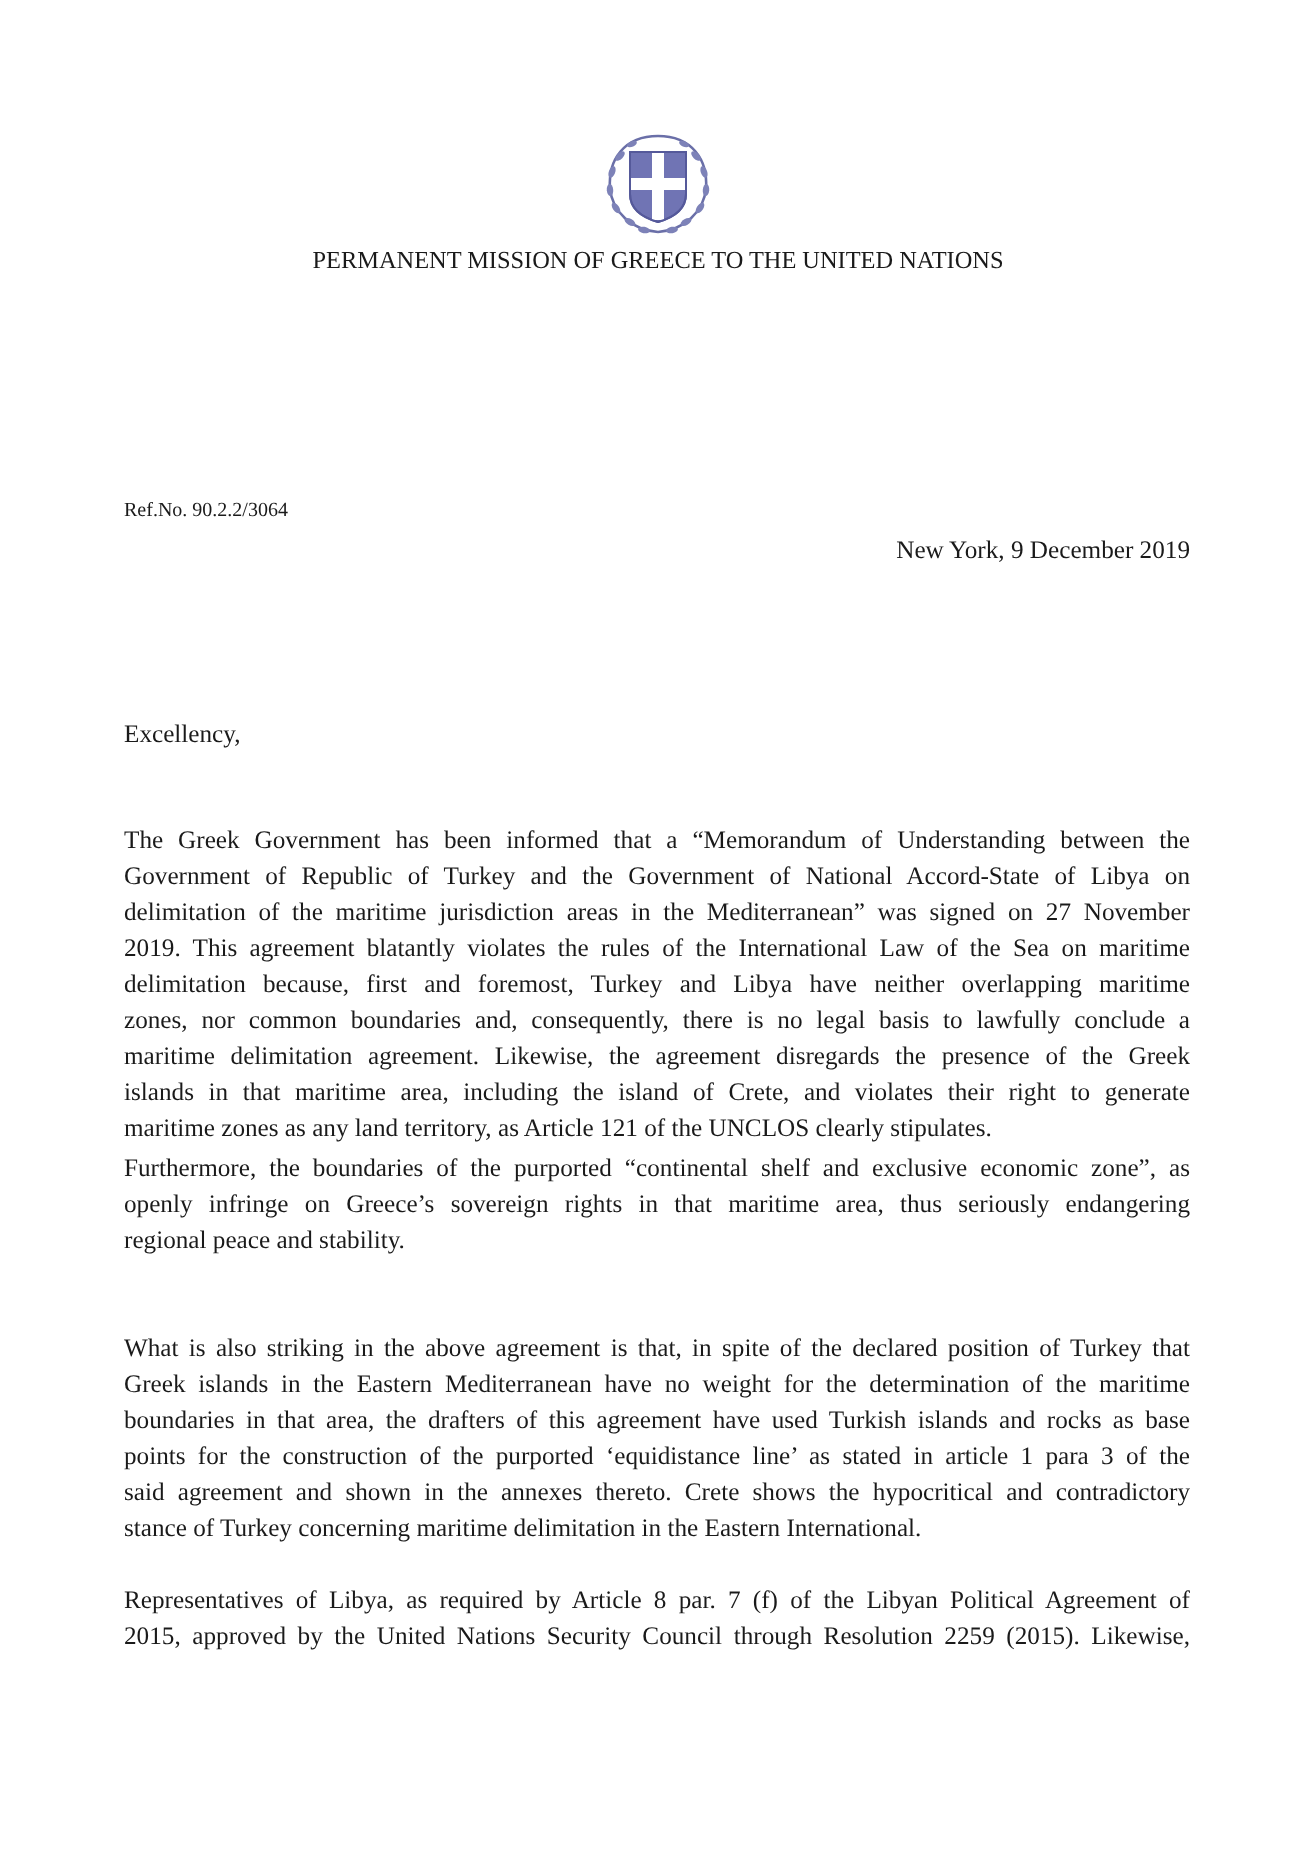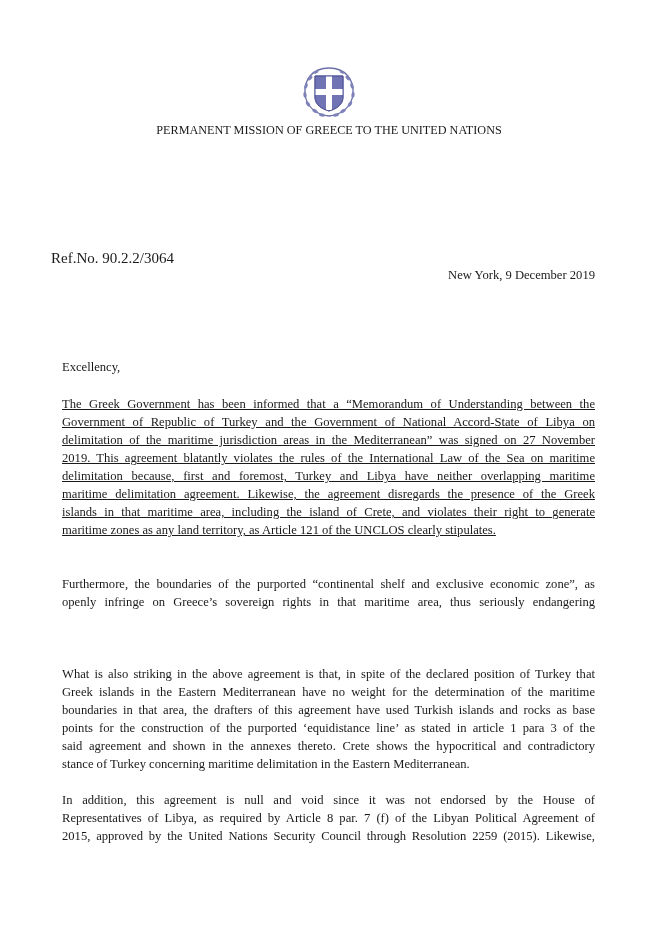--- a/index.html
+++ b/index.html
@@ -1,21 +1,21 @@
 <!DOCTYPE html>
 <html><head>
 <meta charset="utf-8">
 <style>
   html, body { margin: 0; padding: 0; background: #ffffff; }
   body { width: 658px; height: 930px; position: relative; overflow: hidden;
          font-family: "Liberation Serif", "DejaVu Serif", serif; color: #1a1a1a; }
   .emblem { position: absolute; left: 300px; top: 64px; width: 58px; height: 56px; }
   .header { position: absolute; left: 0; width: 658px; top: 123px; text-align: center;
             font-size: 12.2px; letter-spacing: 0px; }
-  .ref { position: absolute; left: 51px; top: 250px; font-size: 15px; }
+  .ref { position: absolute; left: 62px; top: 250px; font-size: 10px; }
   .date { position: absolute; right: 63px; top: 268px; font-size: 12.6px; text-align: right; }
   .salutation { position: absolute; left: 62px; top: 360px; font-size: 12.6px; }
   .para { position: absolute; left: 62px; width: 533px; font-size: 12.6px; }
   .line { height: 18px; line-height: 18px; white-space: nowrap; text-align: justify;
           text-align-last: justify; overflow: hidden; }
   .line.last { text-align-last: left; }
 </style>
 </head>
 <body>
 
@@ -50,39 +50,40 @@
   </svg>
 </div>
 
 <div class="header">PERMANENT MISSION OF GREECE TO THE UNITED NATIONS</div>
 
 <div class="ref">Ref.No. 90.2.2/3064</div>
 <div class="date">New York, 9 December 2019</div>
 
 <div class="salutation">Excellency,</div>
 
-<div class="para" style="top:395px;text-decoration:underline;">
+<div class="para" style="top:411px;">
     <div class="line">The Greek Government has been informed that a “Memorandum of Understanding between the</div>
     <div class="line">Government of Republic of Turkey and the Government of National Accord-State of Libya on</div>
     <div class="line">delimitation of the maritime jurisdiction areas in the Mediterranean” was signed on 27 November</div>
     <div class="line">2019. This agreement blatantly violates the rules of the International Law of the Sea on maritime</div>
     <div class="line">delimitation because, first and foremost, Turkey and Libya have neither overlapping maritime</div>
+    <div class="line">zones, nor common boundaries and, consequently, there is no legal basis to lawfully conclude a</div>
     <div class="line">maritime delimitation agreement. Likewise, the agreement disregards the presence of the Greek</div>
     <div class="line">islands in that maritime area, including the island of Crete, and violates their right to generate</div>
     <div class="line last">maritime zones as any land territory, as Article 121 of the UNCLOS clearly stipulates.</div>
   </div>
 <div class="para" style="top:575px;">
     <div class="line">Furthermore, the boundaries of the purported “continental shelf and exclusive economic zone”, as</div>
     <div class="line">openly infringe on Greece’s sovereign rights in that maritime area, thus seriously endangering</div>
+    <div class="line last">regional peace and stability.</div>
   </div>
 <div class="para" style="top:665px;">
     <div class="line">What is also striking in the above agreement is that, in spite of the declared position of Turkey that</div>
     <div class="line">Greek islands in the Eastern Mediterranean have no weight for the determination of the maritime</div>
     <div class="line">boundaries in that area, the drafters of this agreement have used Turkish islands and rocks as base</div>
     <div class="line">points for the construction of the purported ‘equidistance line’ as stated in article 1 para 3 of the</div>
     <div class="line">said agreement and shown in the annexes thereto. Crete shows the hypocritical and contradictory</div>
-    <div class="line last">stance of Turkey concerning maritime delimitation in the Eastern Mediterranean.</div>
+    <div class="line last">stance of Turkey concerning maritime delimitation in the Eastern International.</div>
   </div>
 <div class="para" style="top:791px;">
-    <div class="line">In addition, this agreement is null and void since it was not endorsed by the House of</div>
     <div class="line">Representatives of Libya, as required by Article 8 par. 7 (f) of the Libyan Political Agreement of</div>
     <div class="line">2015, approved by the United Nations Security Council through Resolution 2259 (2015). Likewise,</div>
   </div>
 
 </body></html>

